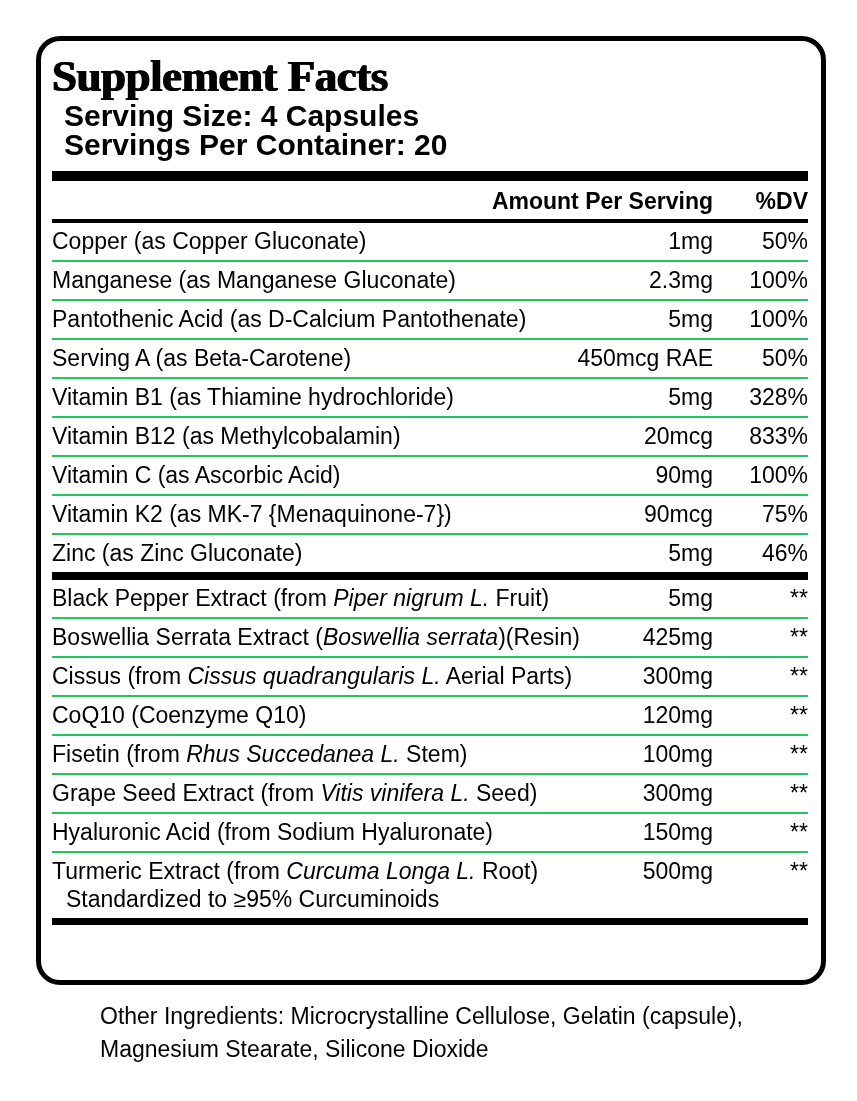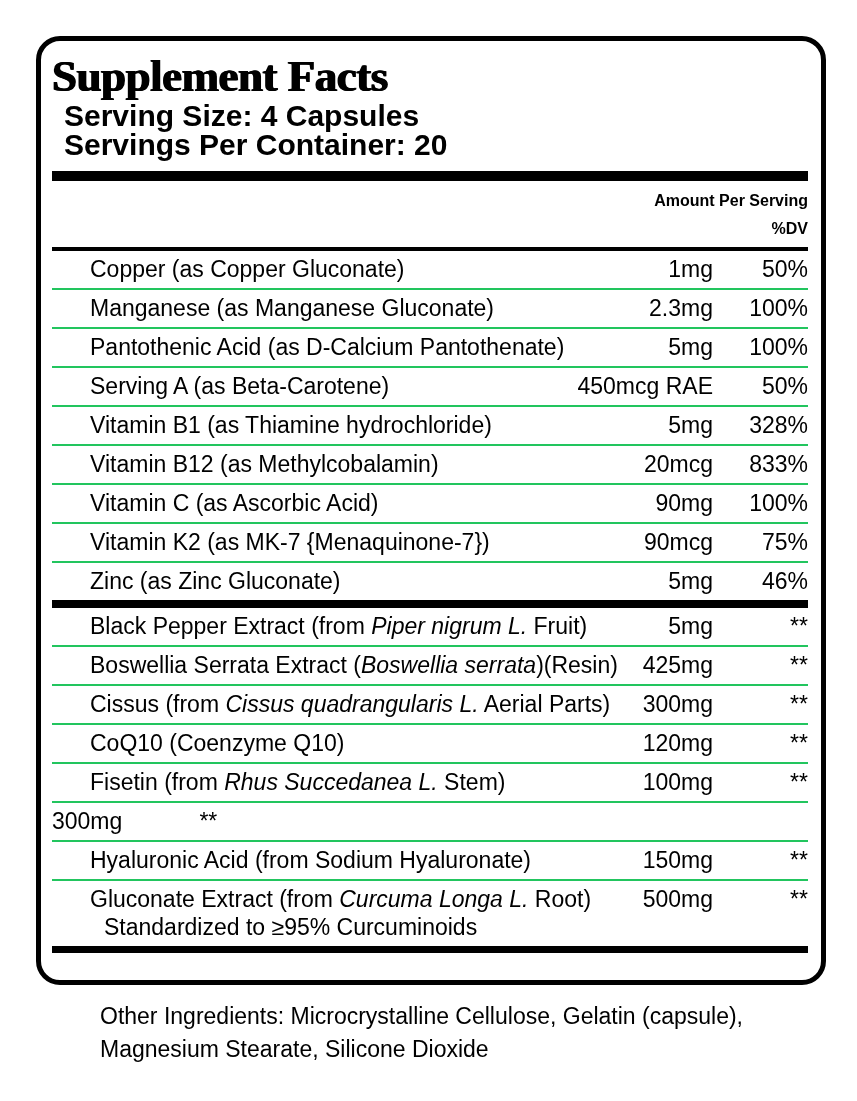--- a/index.html
+++ b/index.html
@@ -39,36 +39,35 @@
   .bar { background: #000; }
   .bar-thick   { height: 10px; margin-top: 12px; }
   .bar-medium  { height: 4px; }
   .bar-section { height: 8px; }
   .bar-footer  { height: 7px; }
   .header-row {
     display: flex;
     justify-content: flex-end;
     align-items: flex-end;
     font-weight: bold;
-    font-size: 16px;
+    font-size: 23px;
     line-height: 28px;
     padding: 6px 0 4px;
-    flex-direction: column;
   }
   .header-amount { text-align: right; white-space: nowrap; }
   .header-dv { width: 95px; text-align: right; white-space: nowrap; }
   .row {
     display: flex;
     align-items: flex-start;
     font-size: 23px;
     line-height: 28px;
     padding: 4px 0 5px;
   }
   .rows .row + .row { border-top: 2px solid #22c55e; }
-  .row .name { flex: 1; padding-right: 8px; margin-left: 38px; }
+  .row .name { flex: 1; padding-right: 8px; }
   .row .amt  { white-space: nowrap; text-align: center; }
   .row .dv   { width: 95px; text-align: right; white-space: nowrap; }
   .name em { }
   .subline { padding-left: 14px; }
   .footnote {
     font-size: 23px;
     line-height: 28px;
     padding-top: 7px;
   }
   .other {
@@ -167,31 +166,32 @@
       <div class="name"><span>CoQ10 (Coenzyme Q10)</span><em></em><span></span></div>
       <div class="amt">120mg</div>
       <div class="dv">**</div>
     </div>
     <div class="row">
       <div class="name"><span>Fisetin (from </span><em>Rhus Succedanea L.</em><span> Stem)</span></div>
       <div class="amt">100mg</div>
       <div class="dv">**</div>
     </div>
     <div class="row">
+      <div class="name"><span>Grape Seed Extract (from </span><em>Vitis vinifera L.</em><span> Seed)</span></div>
       <div class="amt">300mg</div>
       <div class="dv">**</div>
     </div>
     <div class="row">
       <div class="name"><span>Hyaluronic Acid (from Sodium Hyaluronate)</span><em></em><span></span></div>
       <div class="amt">150mg</div>
       <div class="dv">**</div>
     </div>
     <div class="row">
       <div class="name">
-        <div><span>Gluconate Extract (from </span><em>Curcuma Longa L.</em><span> Root)</span></div>
+        <div><span>Turmeric Extract (from </span><em>Curcuma Longa L.</em><span> Root)</span></div>
         <div class="subline">Standardized to ≥95% Curcuminoids</div>
       </div>
       <div class="amt">500mg</div>
       <div class="dv">**</div>
     </div>
   </div>
 
   <div class="bar bar-footer"></div>
 
 </div>

